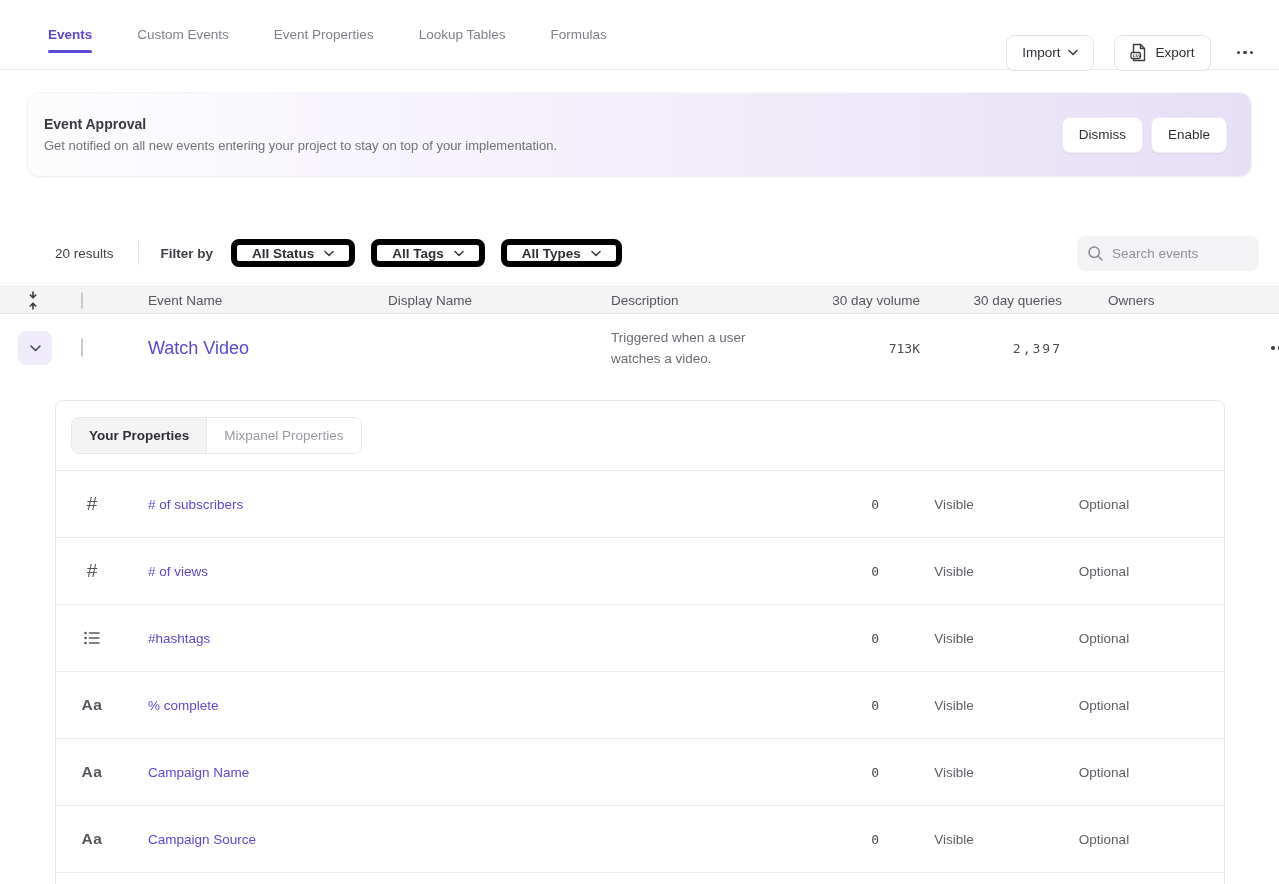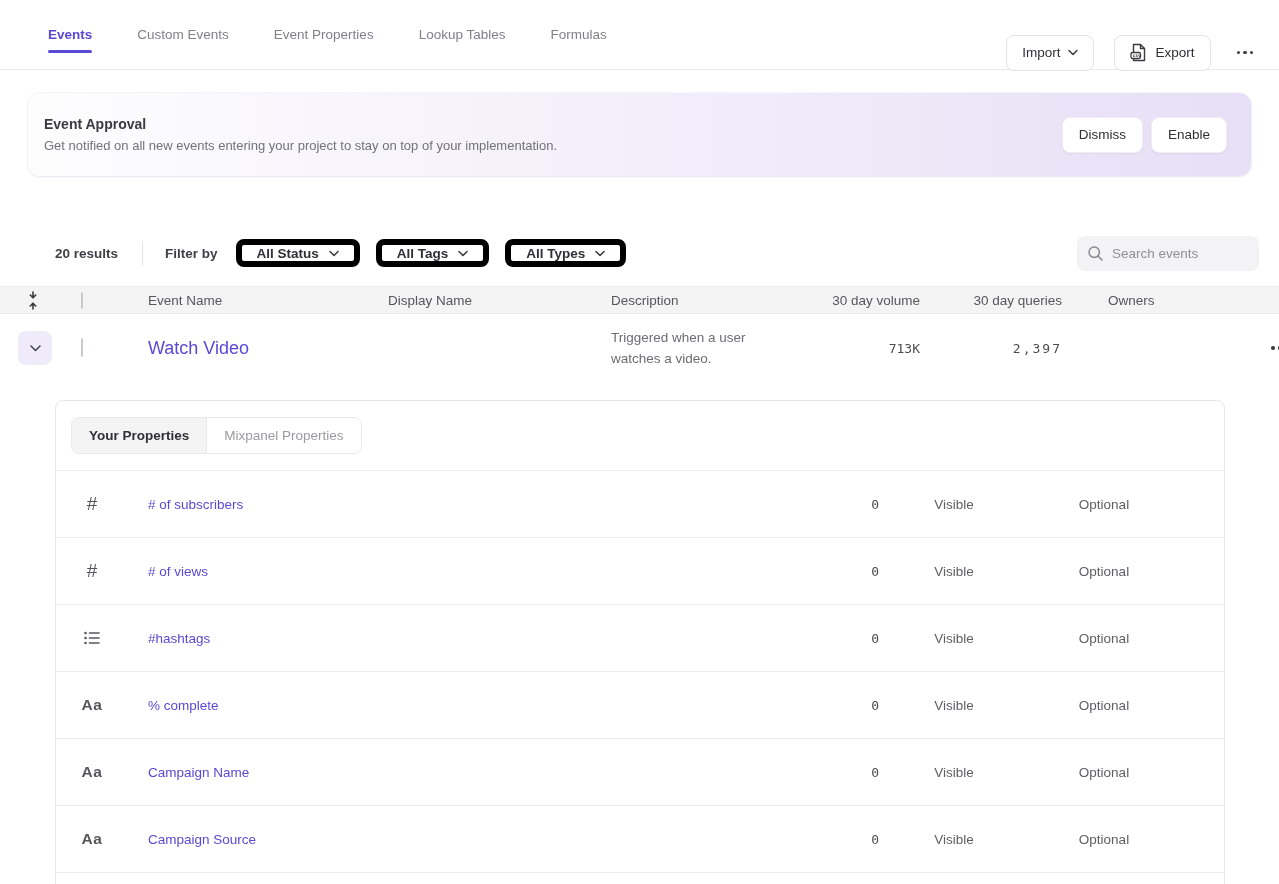--- a/index.html
+++ b/index.html
@@ -30,21 +30,21 @@
   .banner-text { padding-left:0; }
   .banner-title { font-size:14px; font-weight:700; color:#3a3a41; margin-bottom:6px; }
   .banner-desc { font-size:13px; color:#72727b; }
   .banner-actions { display:flex; gap:8px; }
   .banner-btn { height:36px; padding:0 16px; background:#fff; border:1px solid #efeff3; border-radius:8px;
     font-size:13.5px; font-weight:500; color:#2f2f36; cursor:pointer; font-family:inherit;
     box-shadow:0 1px 2px rgba(0,0,0,.05); }
 
   
   .filter-row { margin:59px 20px 0 55px; height:36px; display:flex; align-items:center; }
-  .results-count { font-size:13.5px; font-weight:700; color:#3f3f46; }
+  .results-count { font-size:13.5px; font-weight:400; color:#3f3f46; }
   .v-divider { width:1px; height:24px; background:#e4e4e8; margin:0 22px 0 24px; }
   .filter-by { font-size:13.5px; font-weight:700; color:#3f3f46; margin-right:18px; }
   .dropdowns { display:flex; gap:16px; }
   .dd-btn { display:inline-flex; align-items:center; gap:10px; height:28px; padding:0 15px;
     background:#fff; border:6px solid #000000; border-radius:8px; font-size:13.5px; font-weight:600;
     color:#2f2f36; cursor:pointer; font-family:inherit; }
   .search-box { margin-left:auto; width:182px; height:35px; background:#f3f3f5; border-radius:8px;
     display:flex; align-items:center; padding:0 10px; gap:8px; }
   .search-box input { border:none; outline:none; background:transparent; font-size:13.5px;
     color:#3b3b42; width:100%; font-family:inherit; }

